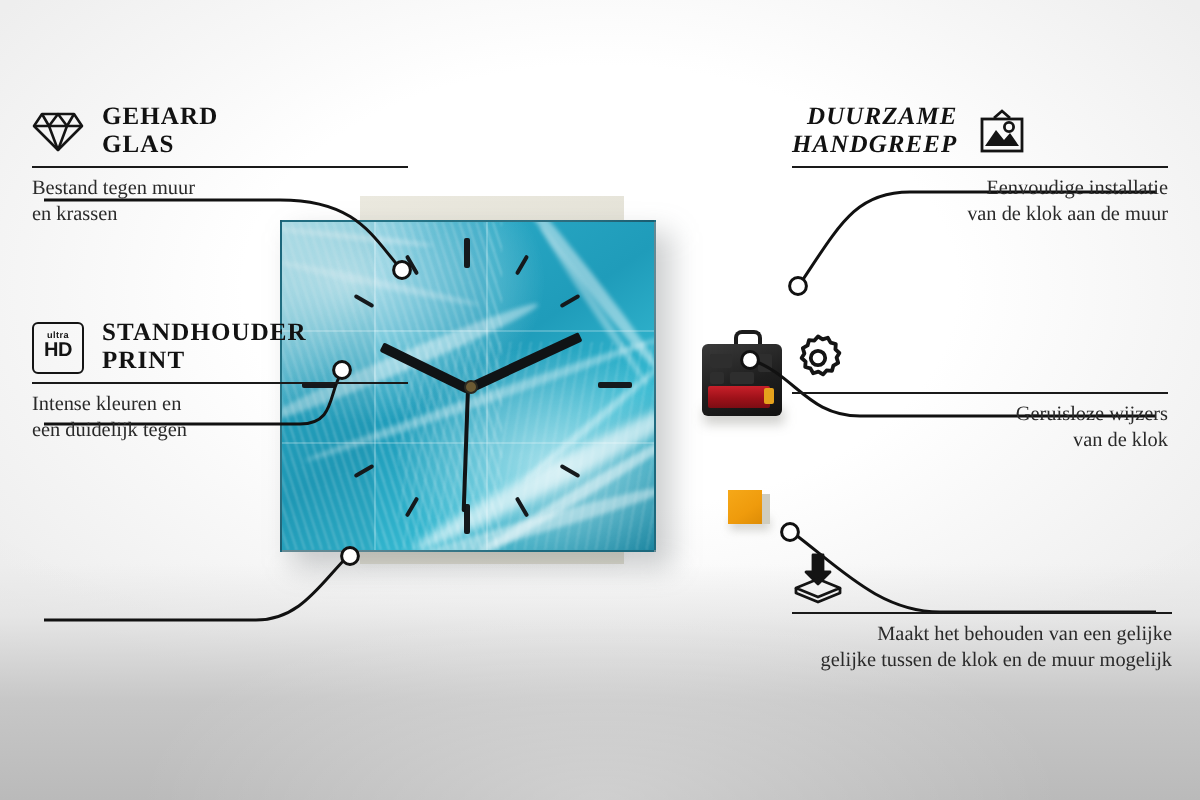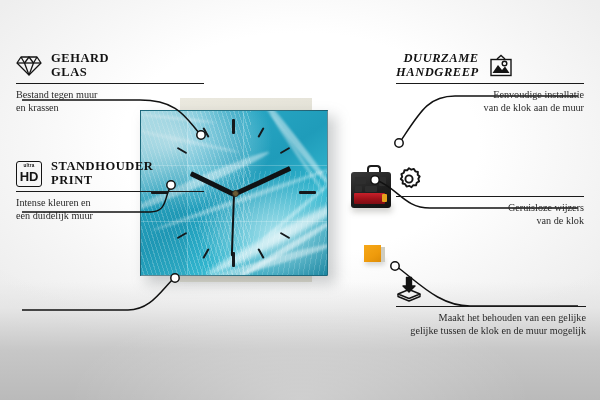--- a/index.html
+++ b/index.html
@@ -112,21 +112,21 @@
   #f-print{left:16px;top:160px;}
   #f-edges{left:16px;top:278px;}
   #f-handle{left:396px;top:52px;}
   #f-mech{left:396px;top:166px;}
   #f-spacer{left:396px;top:276px;}
   #f-spacer{width:190px;}
 
   .hd-box{width:26px;height:24px;border:1.6px solid #141414;border-radius:3px;
     display:flex;flex-direction:column;align-items:center;justify-content:center;line-height:1;}
   .hd-ultra{font-family:"Liberation Sans", sans-serif;font-size:4.6px;font-weight:700;letter-spacing:.2px;color:#141414;}
-  .hd-main{font-family:"Liberation Sans", sans-serif;font-size:13px;font-weight:700;letter-spacing:-.2px;color:#141414;margin-top:.5px;}
+  .hd-main{font-family:"Liberation Sans", sans-serif;font-size:10px;font-weight:700;letter-spacing:-.2px;color:#141414;margin-top:.5px;}
 
   
   #connectors{position:absolute;inset:0;pointer-events:none;}
 </style>
 </head>
 <body>
 
 <div id="stage">
 
   <div class="bg-base"></div>
@@ -248,21 +248,21 @@
         </span>
       </span>
       <span class="titlewrap">
         <span class="f-title">STANDHOUDER</span>
         <span class="f-title">PRINT</span>
       </span>
     </div>
     <div class="rule"></div>
     <div class="f-desc">
       <div>Intense kleuren en</div>
-      <div>een duidelijk muur</div>
+      <div>een duidelijk tegen</div>
     </div>
   </div>
 
 
   <div class="feature right" id="f-handle">
     <div class="head">
       <span class="titlewrap">
         <span class="f-title">DUURZAME</span>
         <span class="f-title">HANDGREEP</span>
       </span>

